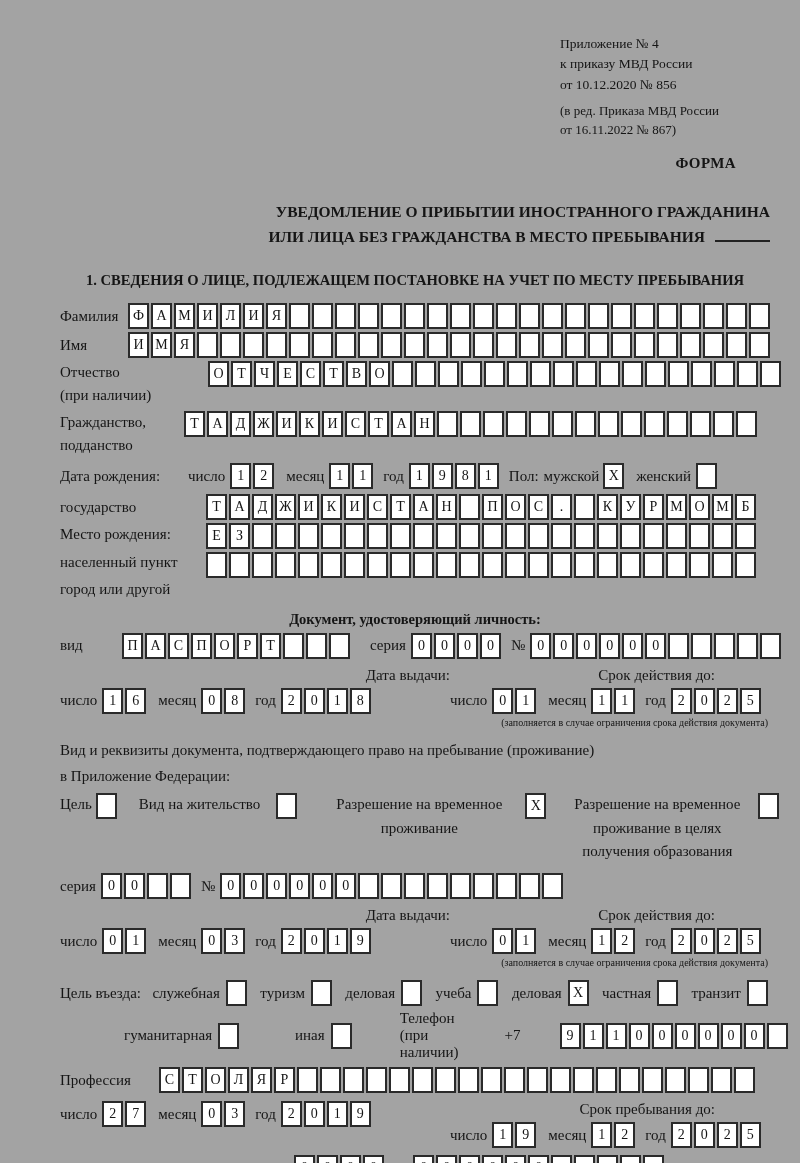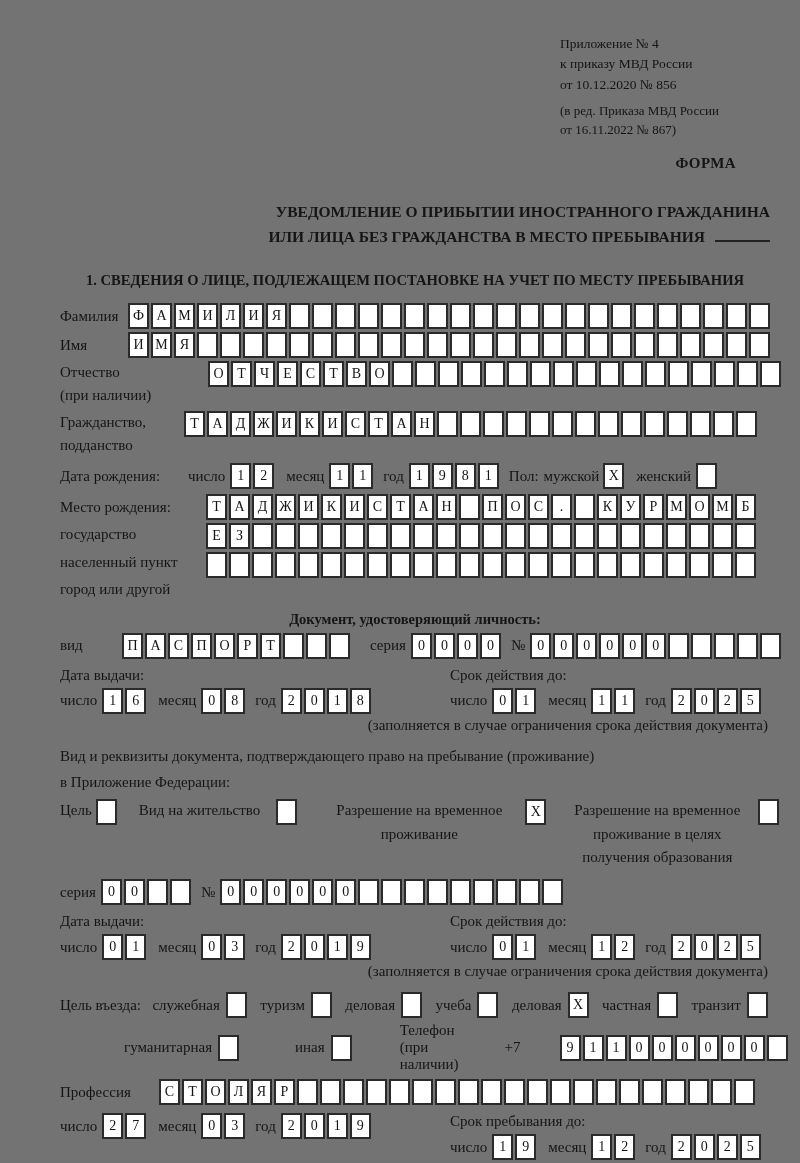--- a/index.html
+++ b/index.html
@@ -1,17 +1,17 @@
 <!DOCTYPE html>
 <html><head>
 <meta charset="utf-8">
 <style>
   html,body{margin:0;padding:0;background:#fff;}
   body{width:800px;height:1163px;font-family:"Liberation Serif","DejaVu Serif",serif;color:#151515;}
-  .page{box-sizing:border-box;width:800px;height:1163px;padding:34px 30px 16px 60px;overflow:hidden;background:#737373;}
+  .page{box-sizing:border-box;width:800px;height:1163px;padding:34px 30px 16px 60px;overflow:hidden;background:#a3a3a3;}
 
   .appendix{width:200px;margin-left:auto;margin-right:10px;font-size:13.5px;line-height:1.5;}
   .edition{margin-top:7px;font-size:13px;line-height:1.45;}
   .form-label{text-align:right;margin:16px 34px 0 0;font-weight:bold;font-size:15px;letter-spacing:.4px;}
 
   .title{text-align:right;font-weight:bold;font-size:15.5px;line-height:1.6;margin-top:28px;}
   .title .blank{display:inline-block;width:55px;border-bottom:2px solid #222;height:14px;margin-left:10px;}
   .section-heading{font-weight:bold;font-size:14.6px;margin-top:22px;text-align:center;white-space:nowrap;}
 
   .cell{box-sizing:border-box;flex:none;display:inline-block;width:21px;height:26px;border:2px solid #2a2a2a;
@@ -28,24 +28,24 @@
   .dg-label{flex:none;font-size:15px;margin-right:5px;}
   .ml{margin-left:10px;}
   .ml18{margin-left:18px;}
   .ml8{margin-left:8px;}
 
   .doc-heading{text-align:center;font-weight:bold;font-size:14.5px;margin:7px 0 5px;}
 
   .dates{display:flex;margin-top:8px;}
   .dates-col.left{width:390px;flex:none;}
   .dates-col.right{flex:1;}
-  .dates-heading{text-align:left;font-size:15px;margin-bottom:4px;}
+  .dates-heading{text-align:right;font-size:15px;margin-bottom:4px;}
   .dates-col.right .dates-heading{padding-right:55px;}
   .date-line{display:flex;align-items:center;}
-  .note{font-size:15px;text-align:right;margin-top:3px;padding-right:2px;}
+  .note{font-size:10px;text-align:right;margin-top:3px;padding-right:2px;}
 
   .intro{font-size:15px;line-height:1.75;margin-top:9px;}
 
   .res-options{display:flex;align-items:flex-start;margin-top:4px;}
   .opt{display:flex;align-items:flex-start;flex:none;}
   .opt-label{font-size:15px;line-height:1.55;}
   .opt .boxes{margin-left:8px;}
   .opt.center .opt-label{text-align:center;}
 
   .purposes{display:flex;align-items:center;justify-content:space-between;margin-top:12px;}
@@ -242,22 +242,22 @@
         <span class="cell">X</span>
       </span>
     <span class="dg-label ml">женский</span>
     <span class="boxes">
         <span class="cell"></span>
       </span>
   </div>
 
   <div class="frow top" style="margin-top:5px">
     <div class="flabel-block tall" style="width:146px">
+      <div>государство</div>
       <div>Место рождения:</div>
-      <div>государство</div>
       <div>населенный пункт</div>
       <div>город или другой</div>
     </div>
     <div>
       <div class="boxes mb3">
           <span class="cell">Т</span>
           <span class="cell">А</span>
           <span class="cell">Д</span>
           <span class="cell">Ж</span>
           <span class="cell">И</span>

